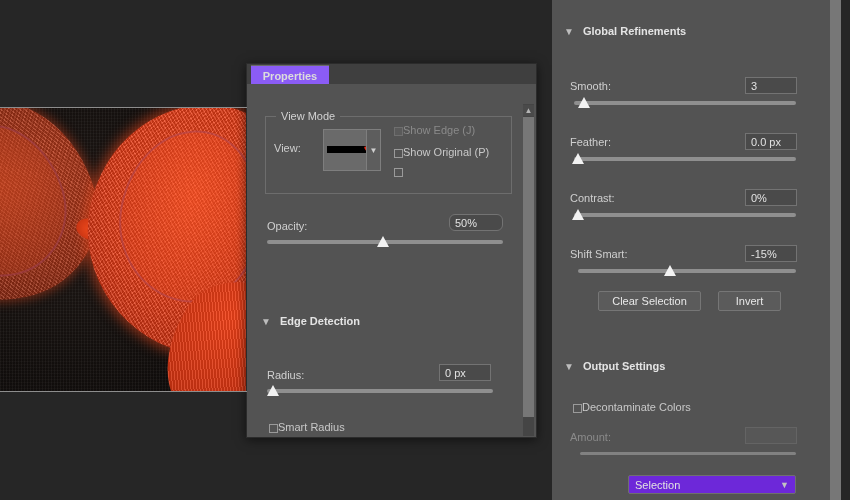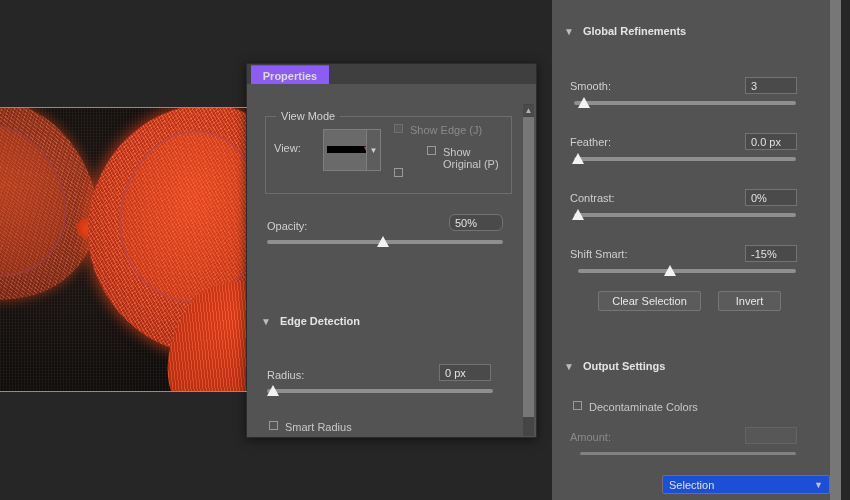--- a/index.html
+++ b/index.html
@@ -102,21 +102,21 @@
   .row-label{font-size:11px;color:#cfcfcf;}
   .dim{color:#8a8a8a;}
 
   
   #view-dd{position:absolute;left:57px;top:12px;width:56px;height:40px;background:#6a6a6a;border:1px solid #7e7e7e;display:flex;}
   #view-dd .thumb{flex:1;position:relative;background:#6a6a6a;overflow:hidden;}
   #view-dd .thumb .bar{position:absolute;left:3px;top:16px;width:44px;height:7px;background:#000;}
   #view-dd .thumb .heart{position:absolute;left:40px;top:14px;width:9px;height:9px;color:#e8301c;font-size:10px;line-height:9px;}
   #view-dd .arrowbox{width:13px;background:#5d5d5d;border-left:1px solid #7e7e7e;display:flex;align-items:center;justify-content:center;color:#cfcfcf;font-size:8px;}
 
-  .cbrow{position:absolute;display:flex;align-items:flex-start;gap:7px;font-size:11px;}
+  .cbrow{position:absolute;display:flex;align-items:flex-end;font-size:11px;}
   .cbox{width:9px;height:9px;border:1px solid #9a9a9a;background:#535353;box-sizing:border-box;flex:0 0 auto;}
   .cbox.disabled{border-color:#6f6f6f;background:#5a5a5a;}
 
   
   .slider-track{position:absolute;height:4px;background:#8f8f8f;border-radius:2px;}
   .slider-track.flat{background:#9a9a9a;height:3px;opacity:.65;}
   .slider-thumb{position:absolute;width:13px;height:11px;}
   .slider-thumb i{display:block;width:0;height:0;border-left:6.5px solid transparent;border-right:6.5px solid transparent;border-bottom:11px solid #f2f2f2;}
 
   .numbox{position:absolute;height:17px;background:#4a4a4a;border:1px solid #737373;
@@ -129,22 +129,22 @@
 
   
   #right-dock{position:absolute;left:552px;top:0;width:298px;height:500px;background:#535353;}
   #dock-scroll-track{position:absolute;right:9px;top:0;width:11px;height:500px;background:#454545;}
   #dock-scroll-thumb{position:absolute;right:9px;top:0;width:11px;height:500px;background:#777777;}
   #dock-right-edge{position:absolute;right:0;top:0;width:9px;height:500px;background:#262626;}
 
   .btn{position:absolute;height:20px;background:#5b5b5b;border:1px solid #767676;border-radius:2px;
     display:flex;align-items:center;justify-content:center;font-size:11px;color:#e8e8e8;box-sizing:border-box;}
 
-  .selectbox{position:absolute;height:19px;background:#1d4ed8;border:1px solid #6f6f6f;border-radius:2px;
-    display:flex;align-items:center;justify-content:space-between;padding:0 6px;font-size:11px;color:#e2e2e2;box-sizing:border-box;margin-left:34px;}
+  .selectbox{position:absolute;height:19px;background:#6d28d9;border:1px solid #6f6f6f;border-radius:2px;
+    display:flex;align-items:center;justify-content:space-between;padding:0 6px;font-size:11px;color:#e2e2e2;box-sizing:border-box;}
   .selectbox .sarrow{color:#c2c2c2;font-size:9px;}
 </style>
 </head>
 <body>
 
 <div id="canvas-area">
   <div id="doc-image">
     <div class="fabric-bg"></div>
     <div class="lobe-left">
       <div class="knit"></div>
@@ -185,21 +185,21 @@
           <div class="bar"></div>
           <div class="heart">♥</div>
         </div>
         <div class="arrowbox">▼</div>
       </div>
 
       <div class="cbrow" style="left:128px;top:7px;">
         <span class="cbox disabled"></span>
         <span class="dim">Show Edge (J)</span>
       </div>
-      <div class="cbrow" style="left:128px;top:29px;margin-left:33px;">
+      <div class="cbrow" style="left:128px;top:29px;">
         <span class="cbox"></span>
         <span>Show Original (P)</span>
       </div>
       <div class="cbrow" style="left:128px;top:51px;">
         <span class="cbox"></span>
       </div>
     </div>
 
     <span class="row-label" style="position:absolute;left:20px;top:136px;">Opacity:</span>
     <div class="numbox" style="left:202px;top:130px;width:54px;border-radius:6px;">

